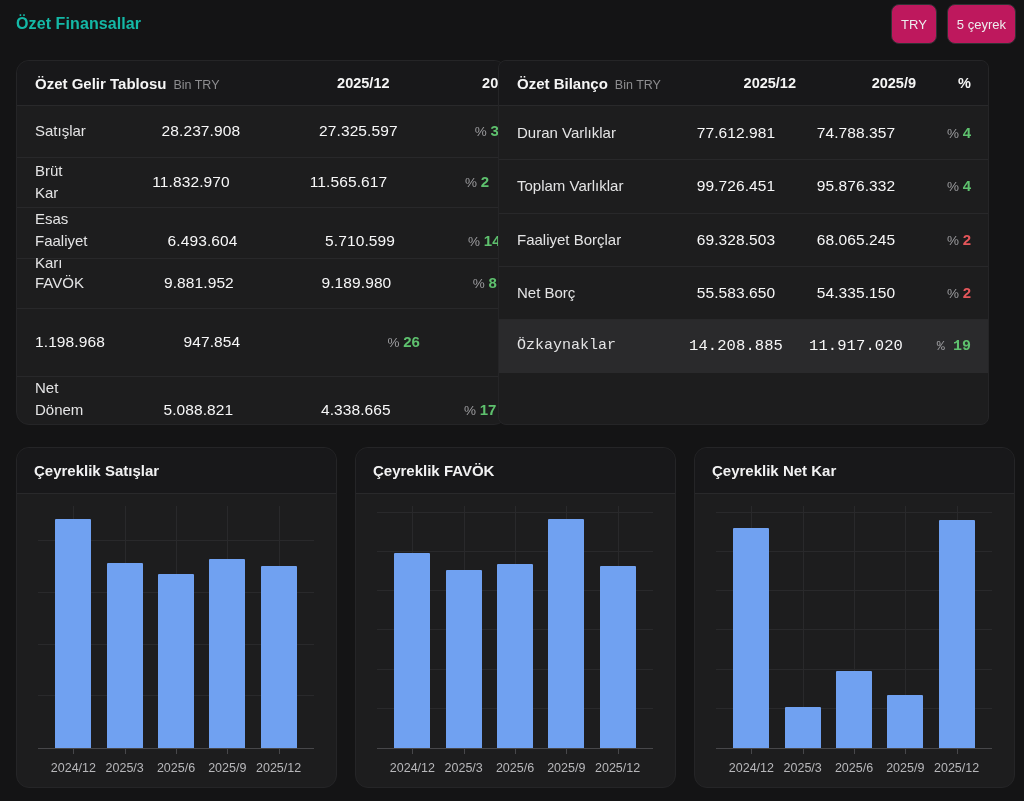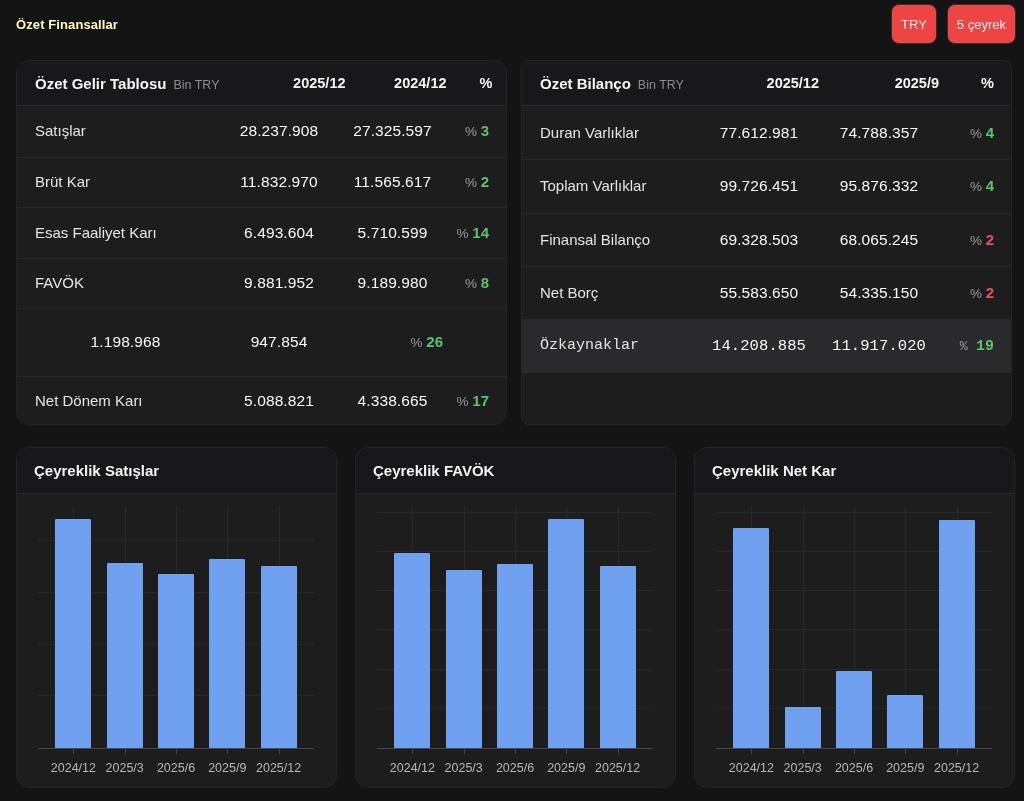--- a/index.html
+++ b/index.html
@@ -11,45 +11,45 @@
     color: #f2f2f2;
     position: relative;
   }
   .page { position: absolute; inset: 0; }
 
   
   .topbar {
     position: absolute; left: 16px; right: 8px; top: 0; height: 48px;
     display: flex; align-items: center;
   }
-  .page-title { font-size: 13px; font-weight: 700; letter-spacing: .1px; color: #fef9c3; }
+  .page-title { font-size: 16px; font-weight: 700; letter-spacing: .1px; color: #14b8a6; }
   .topbar-actions { margin-left: auto; display: flex; gap: 10px; }
   .chip-btn {
     height: 40px; padding: 0 9px; border-radius: 8px;
-    background: #ef4444; border: 1px solid #313134;
+    background: #be185d; border: 1px solid #313134;
     color: #ededee; font-size: 13px; font-family: inherit;
     display: inline-flex; align-items: center; cursor: pointer;
   }
 
   
   .card {
     background: #1d1d1e; border: 1px solid #252527; border-radius: 13px;
     overflow: hidden; position: absolute;
   }
   .table-card { width: 491px; height: 365px; top: 60px; }
   #income-card { left: 16px; }
-  #balance-card { left: 521px; border-radius: 8px; }
+  #balance-card { left: 498px; border-radius: 8px; }
 
   .card-head {
     height: 45px; background: #18181a;
     display: grid; align-items: center;
     border-bottom: 1px solid #29292b;
   }
   .table-head { padding: 0 17px 0 18px; }
-  #income-card .trow, #income-card .table-head { grid-template-columns: 1fr 126px 101px 46px; }
+  #income-card .trow, #income-card .table-head { grid-template-columns: 1fr 126px 101px 46px; gap: 44px; }
   #balance-card .trow, #balance-card .table-head { grid-template-columns: 1fr 120px 120px 55px; }
 
   .head-title-cell { display: flex; align-items: baseline; gap: 7px; white-space: nowrap; }
   .table-title { font-size: 15px; font-weight: 700; color: #f5f5f5; }
   .table-unit { font-size: 12.5px; color: #8d8d90; font-weight: 400; }
   .col-h { font-size: 14.5px; font-weight: 700; color: #f5f5f5; text-align: right; }
 
   .trow {
     display: grid; align-items: center; padding: 0 17px 0 18px;
     border-top: 1px solid #28282a;
@@ -167,21 +167,21 @@
           <div class="cell-num">74.788.357</div>
           <div class="cell-pct"><span class="pct-sign">% </span><span class="pct-val up">4</span></div>
         </div>
         <div class="trow" style="height: 53.33px;">
           <div class="cell-label">Toplam Varlıklar</div>
           <div class="cell-num">99.726.451</div>
           <div class="cell-num">95.876.332</div>
           <div class="cell-pct"><span class="pct-sign">% </span><span class="pct-val up">4</span></div>
         </div>
         <div class="trow" style="height: 53.33px;">
-          <div class="cell-label">Finansal Bilanço</div>
+          <div class="cell-label">Faaliyet Borçlar</div>
           <div class="cell-num">69.328.503</div>
           <div class="cell-num">68.065.245</div>
           <div class="cell-pct"><span class="pct-sign">% </span><span class="pct-val down">2</span></div>
         </div>
         <div class="trow" style="height: 53.33px;">
           <div class="cell-label">Net Borç</div>
           <div class="cell-num">55.583.650</div>
           <div class="cell-num">54.335.150</div>
           <div class="cell-pct"><span class="pct-sign">% </span><span class="pct-val down">2</span></div>
         </div>

